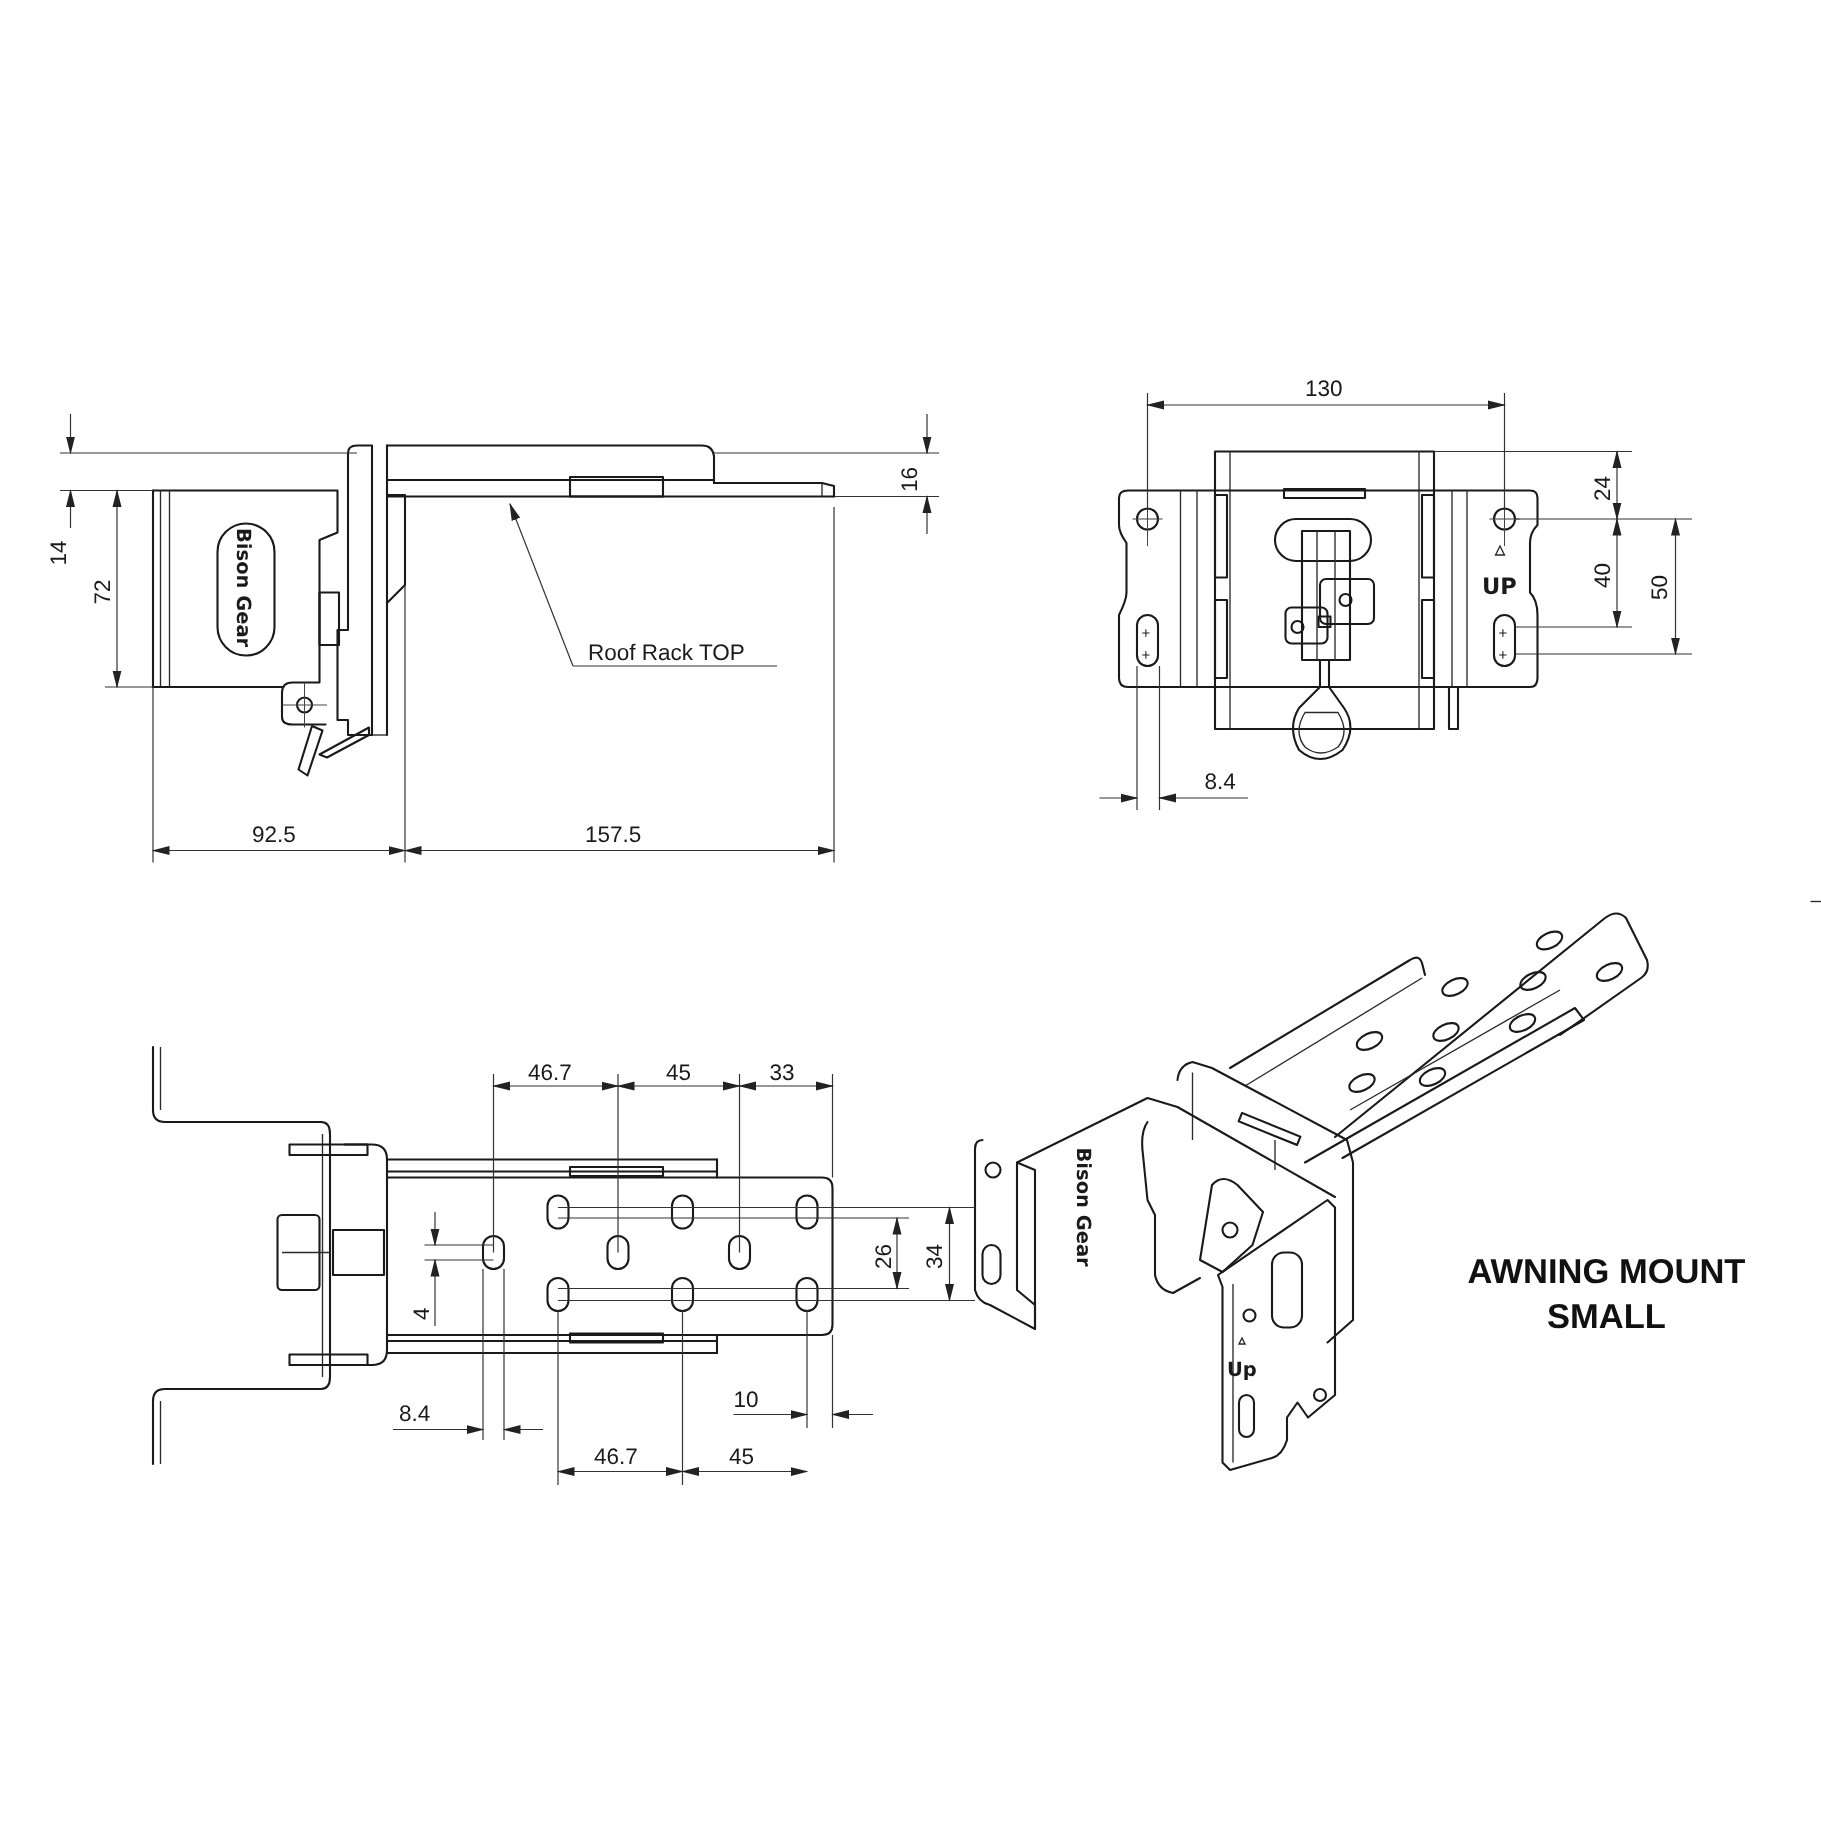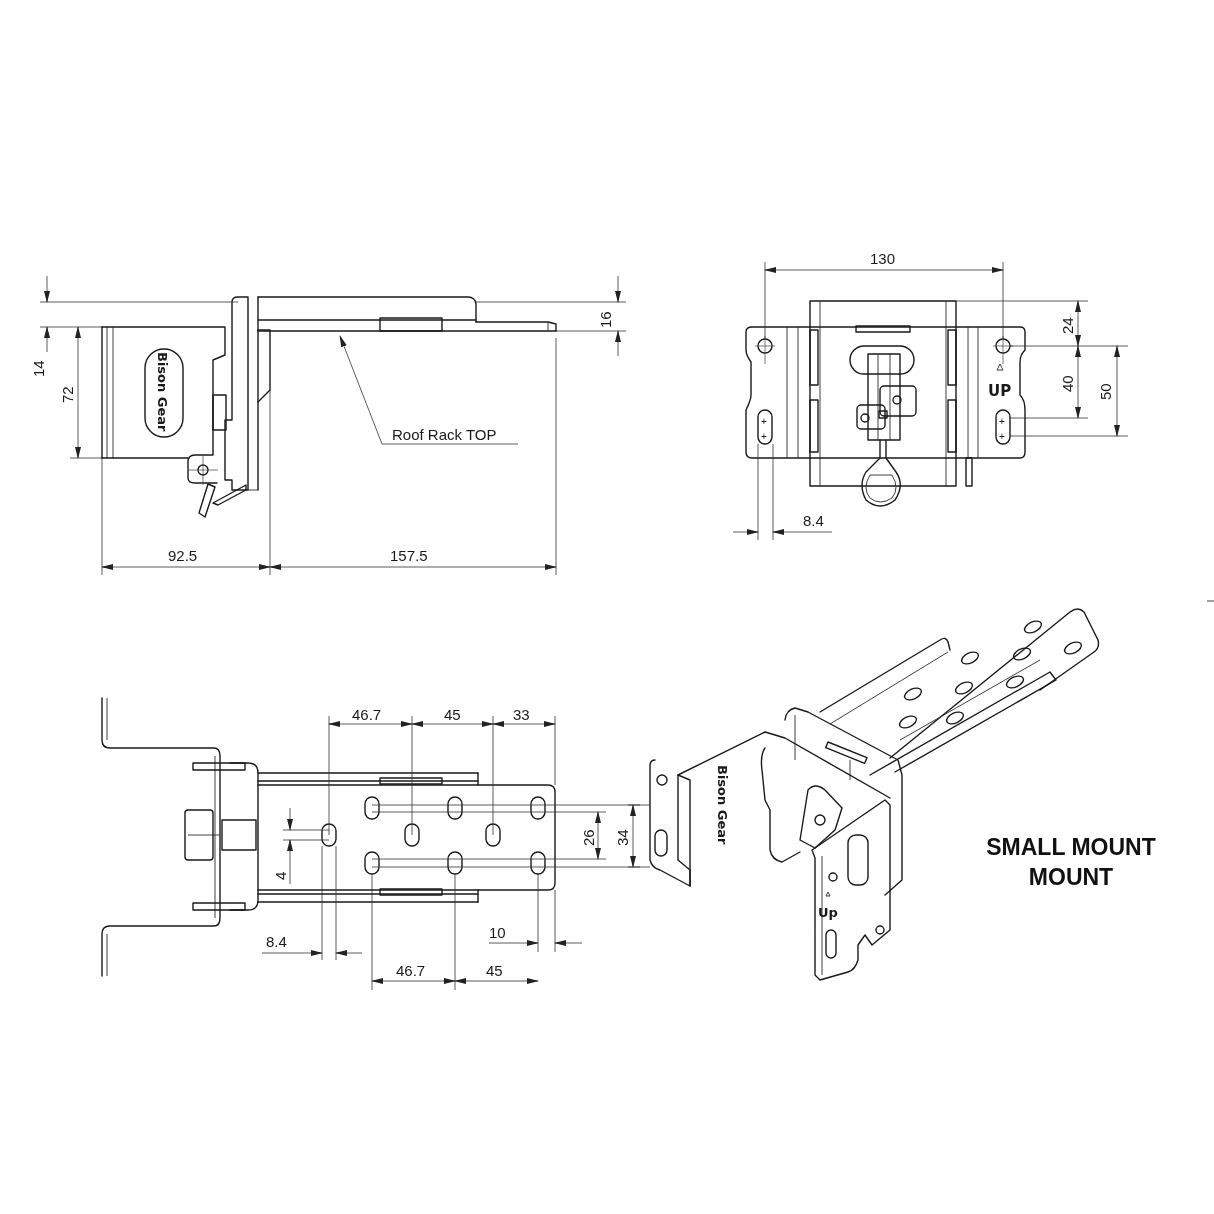--- a/index.html
+++ b/index.html
@@ -287,15 +287,15 @@
     <circle class="part" cx="880" cy="930" r="4"></circle>
 
     <line class="dim" x1="628" y1="805" x2="650" y2="805"></line>
     <line class="dim" x1="628" y1="867" x2="650" y2="867"></line>
   </g>
 
   <line class="thin" x1="1207" y1="601" x2="1214" y2="601"></line>
 </svg>
 
 <div class="title">
-  <div>SMALL MOUNT</div>
-  <div>MOUNT</div>
+  <div>AWNING MOUNT</div>
+  <div>SMALL</div>
 </div>
 
 </body></html>

